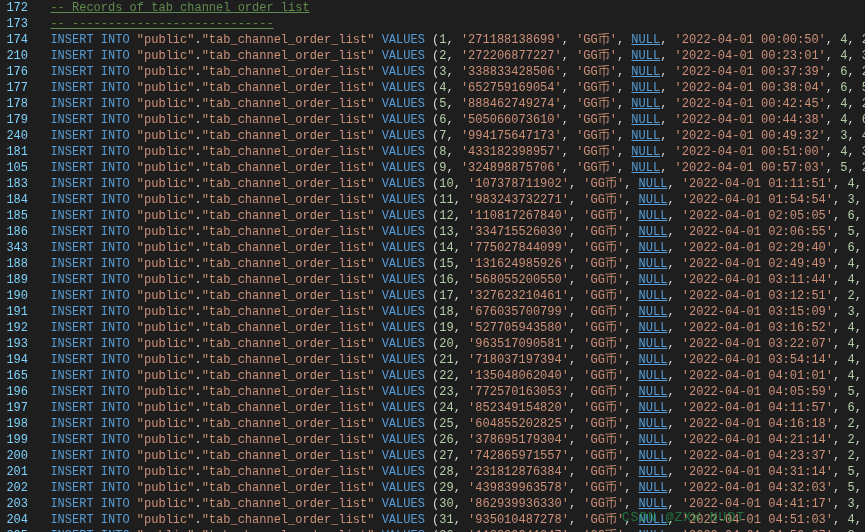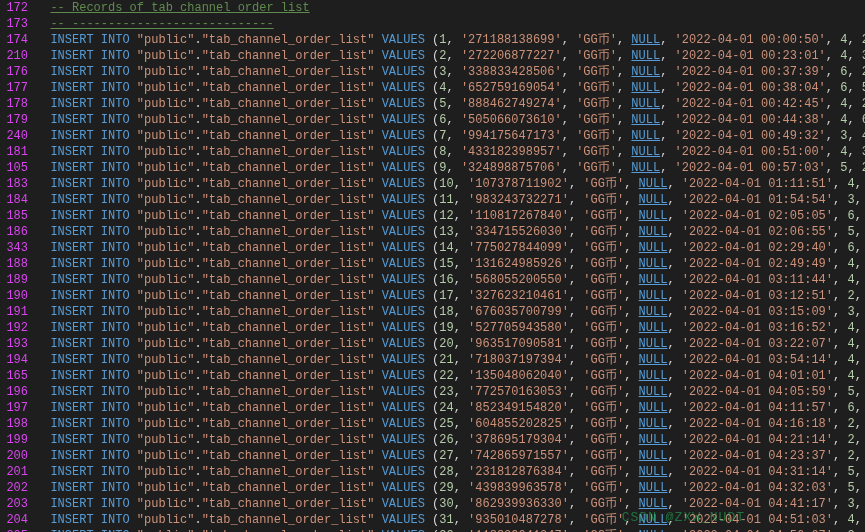--- a/index.html
+++ b/index.html
@@ -13,21 +13,21 @@
     height: 532px;
     overflow: hidden;
     position: relative;
   }
   .editor {
     display: flex;
     height: 100%;
   }
   .gutter {
     background: #1e1e1e;
-    color: #d946ef;
+    color: #7dd3fc;
     text-align: right;
     padding: 0 8px 0 4px;
     user-select: none;
     flex-shrink: 0;
     width: 36px;
   }
   .gutter div { height: 16px; }
   .code {
     flex: 1;
     white-space: pre;

